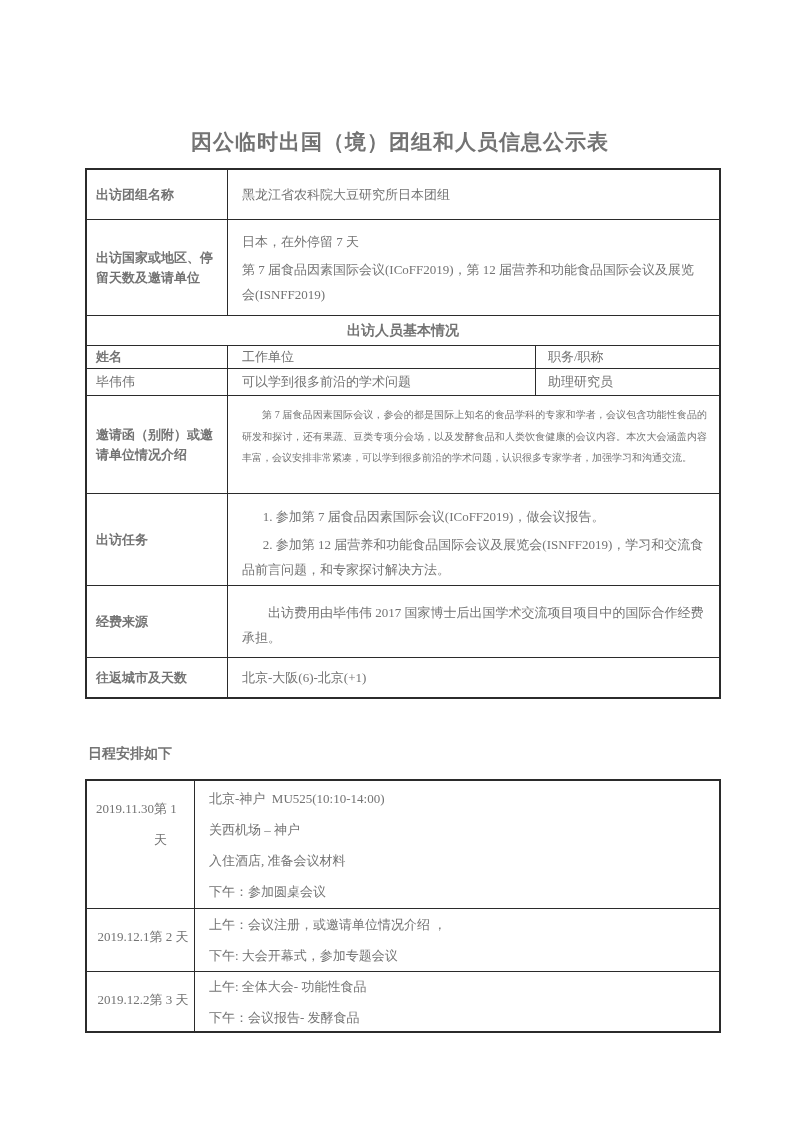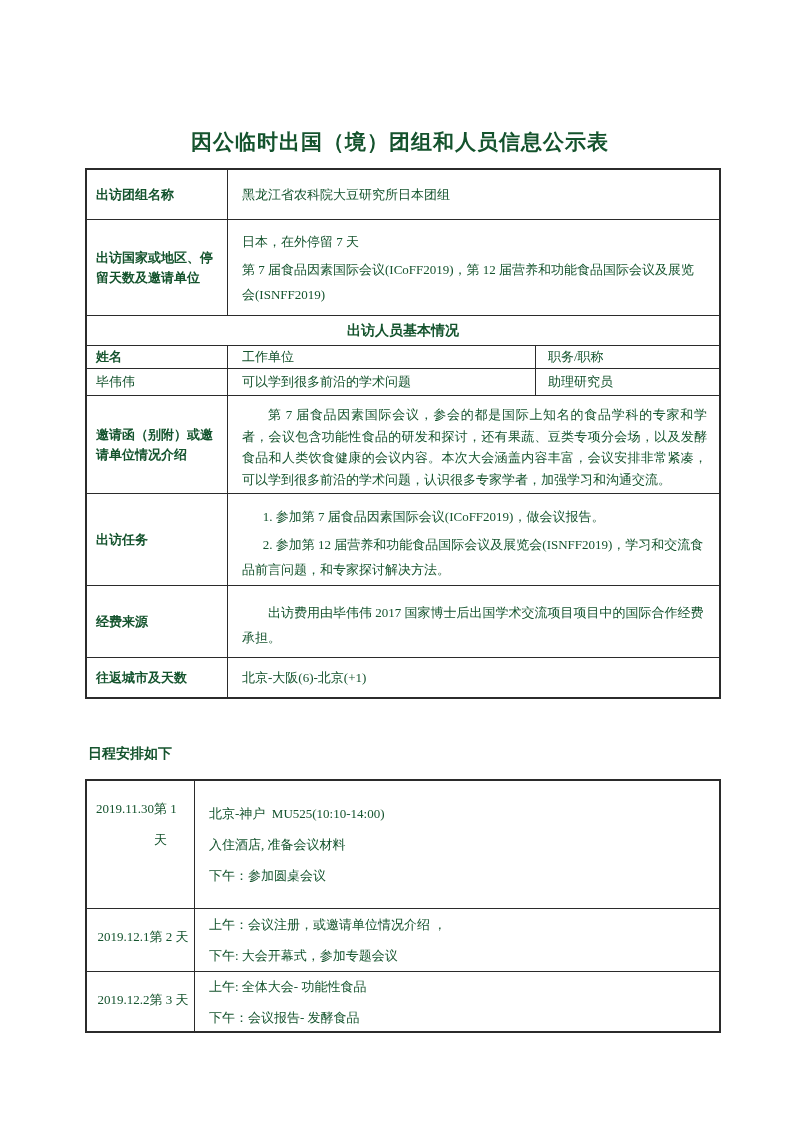--- a/index.html
+++ b/index.html
@@ -1,19 +1,19 @@
 <!DOCTYPE html>
 <html><head>
 <meta charset="utf-8">
 <style>
   * { margin:0; padding:0; box-sizing:border-box; }
   html,body { background:#e8e8e8; }
   .page {
     position:relative; width:800px; height:1131px; margin:0 auto;
-    background:#ffffff; color:#14532d; overflow:hidden;
+    background:#ffffff; color:#737373; overflow:hidden;
     font-family:"Liberation Serif","DejaVu Serif",serif;
   }
   .title {
     position:absolute; top:128px; left:0; width:100%;
     text-align:center; font-size:21px; font-weight:bold;
     font-family:"Liberation Sans","DejaVu Sans",sans-serif;
     letter-spacing:1px;
   }
   
   .info-table {
@@ -41,21 +41,21 @@
   .r4 { height:23px; }
   .r5 { height:27px; }
   .p-name  { width:141px; flex:0 0 141px; border-right:1px solid #2b2b2b;
              display:flex; align-items:center; padding:2px 9px; font-size:13px; }
   .r4 .p-name { font-family:"Liberation Sans","DejaVu Sans",sans-serif; font-weight:bold; }
   .p-work  { width:308px; flex:0 0 308px; border-right:1px solid #2b2b2b;
              display:flex; align-items:center; padding:2px 14px; font-size:13px; }
   .p-title { flex:1; display:flex; align-items:center; padding:2px 12px; font-size:13px; }
   .r6 { height:98px; }
   .r6 .value-cell { padding-top:8px; text-align:justify;
-                    text-indent:2em; line-height:21.5px; font-size:13px; }
+                    text-indent:2em; line-height:21.5px; font-size:10px; }
   .r7 { height:92px; }
   .r7 .value-cell { padding-top:10px; }
   .r7 .value-cell p { text-indent:1.6em; line-height:25px; margin-bottom:3px; }
   .r8 { height:72px; }
   .r8 .value-cell { padding-top:14px; text-indent:2em; line-height:25px; }
   .r9 { height:40px; }
   
   .sched-heading {
     position:absolute; left:88px; top:745px;
     font-family:"Liberation Sans","DejaVu Sans",sans-serif;
@@ -149,20 +149,21 @@
 
   <div class="sched-table">
 
     <div class="srow s1">
       <div class="s-left">
         <p>2019.11.30</p>
         <p>第 1 天</p>
       </div>
       <div class="s-right">
         <p>北京-神户  MU525(10:10-14:00)</p>
+        <p>关西机场 – 神户</p>
         <p>入住酒店, 准备会议材料</p>
         <p>下午：参加圆桌会议</p>
       </div>
     </div>
 
     <div class="srow s2">
       <div class="s-left">
         <p>2019.12.1</p>
         <p>第 2 天</p>
       </div>

